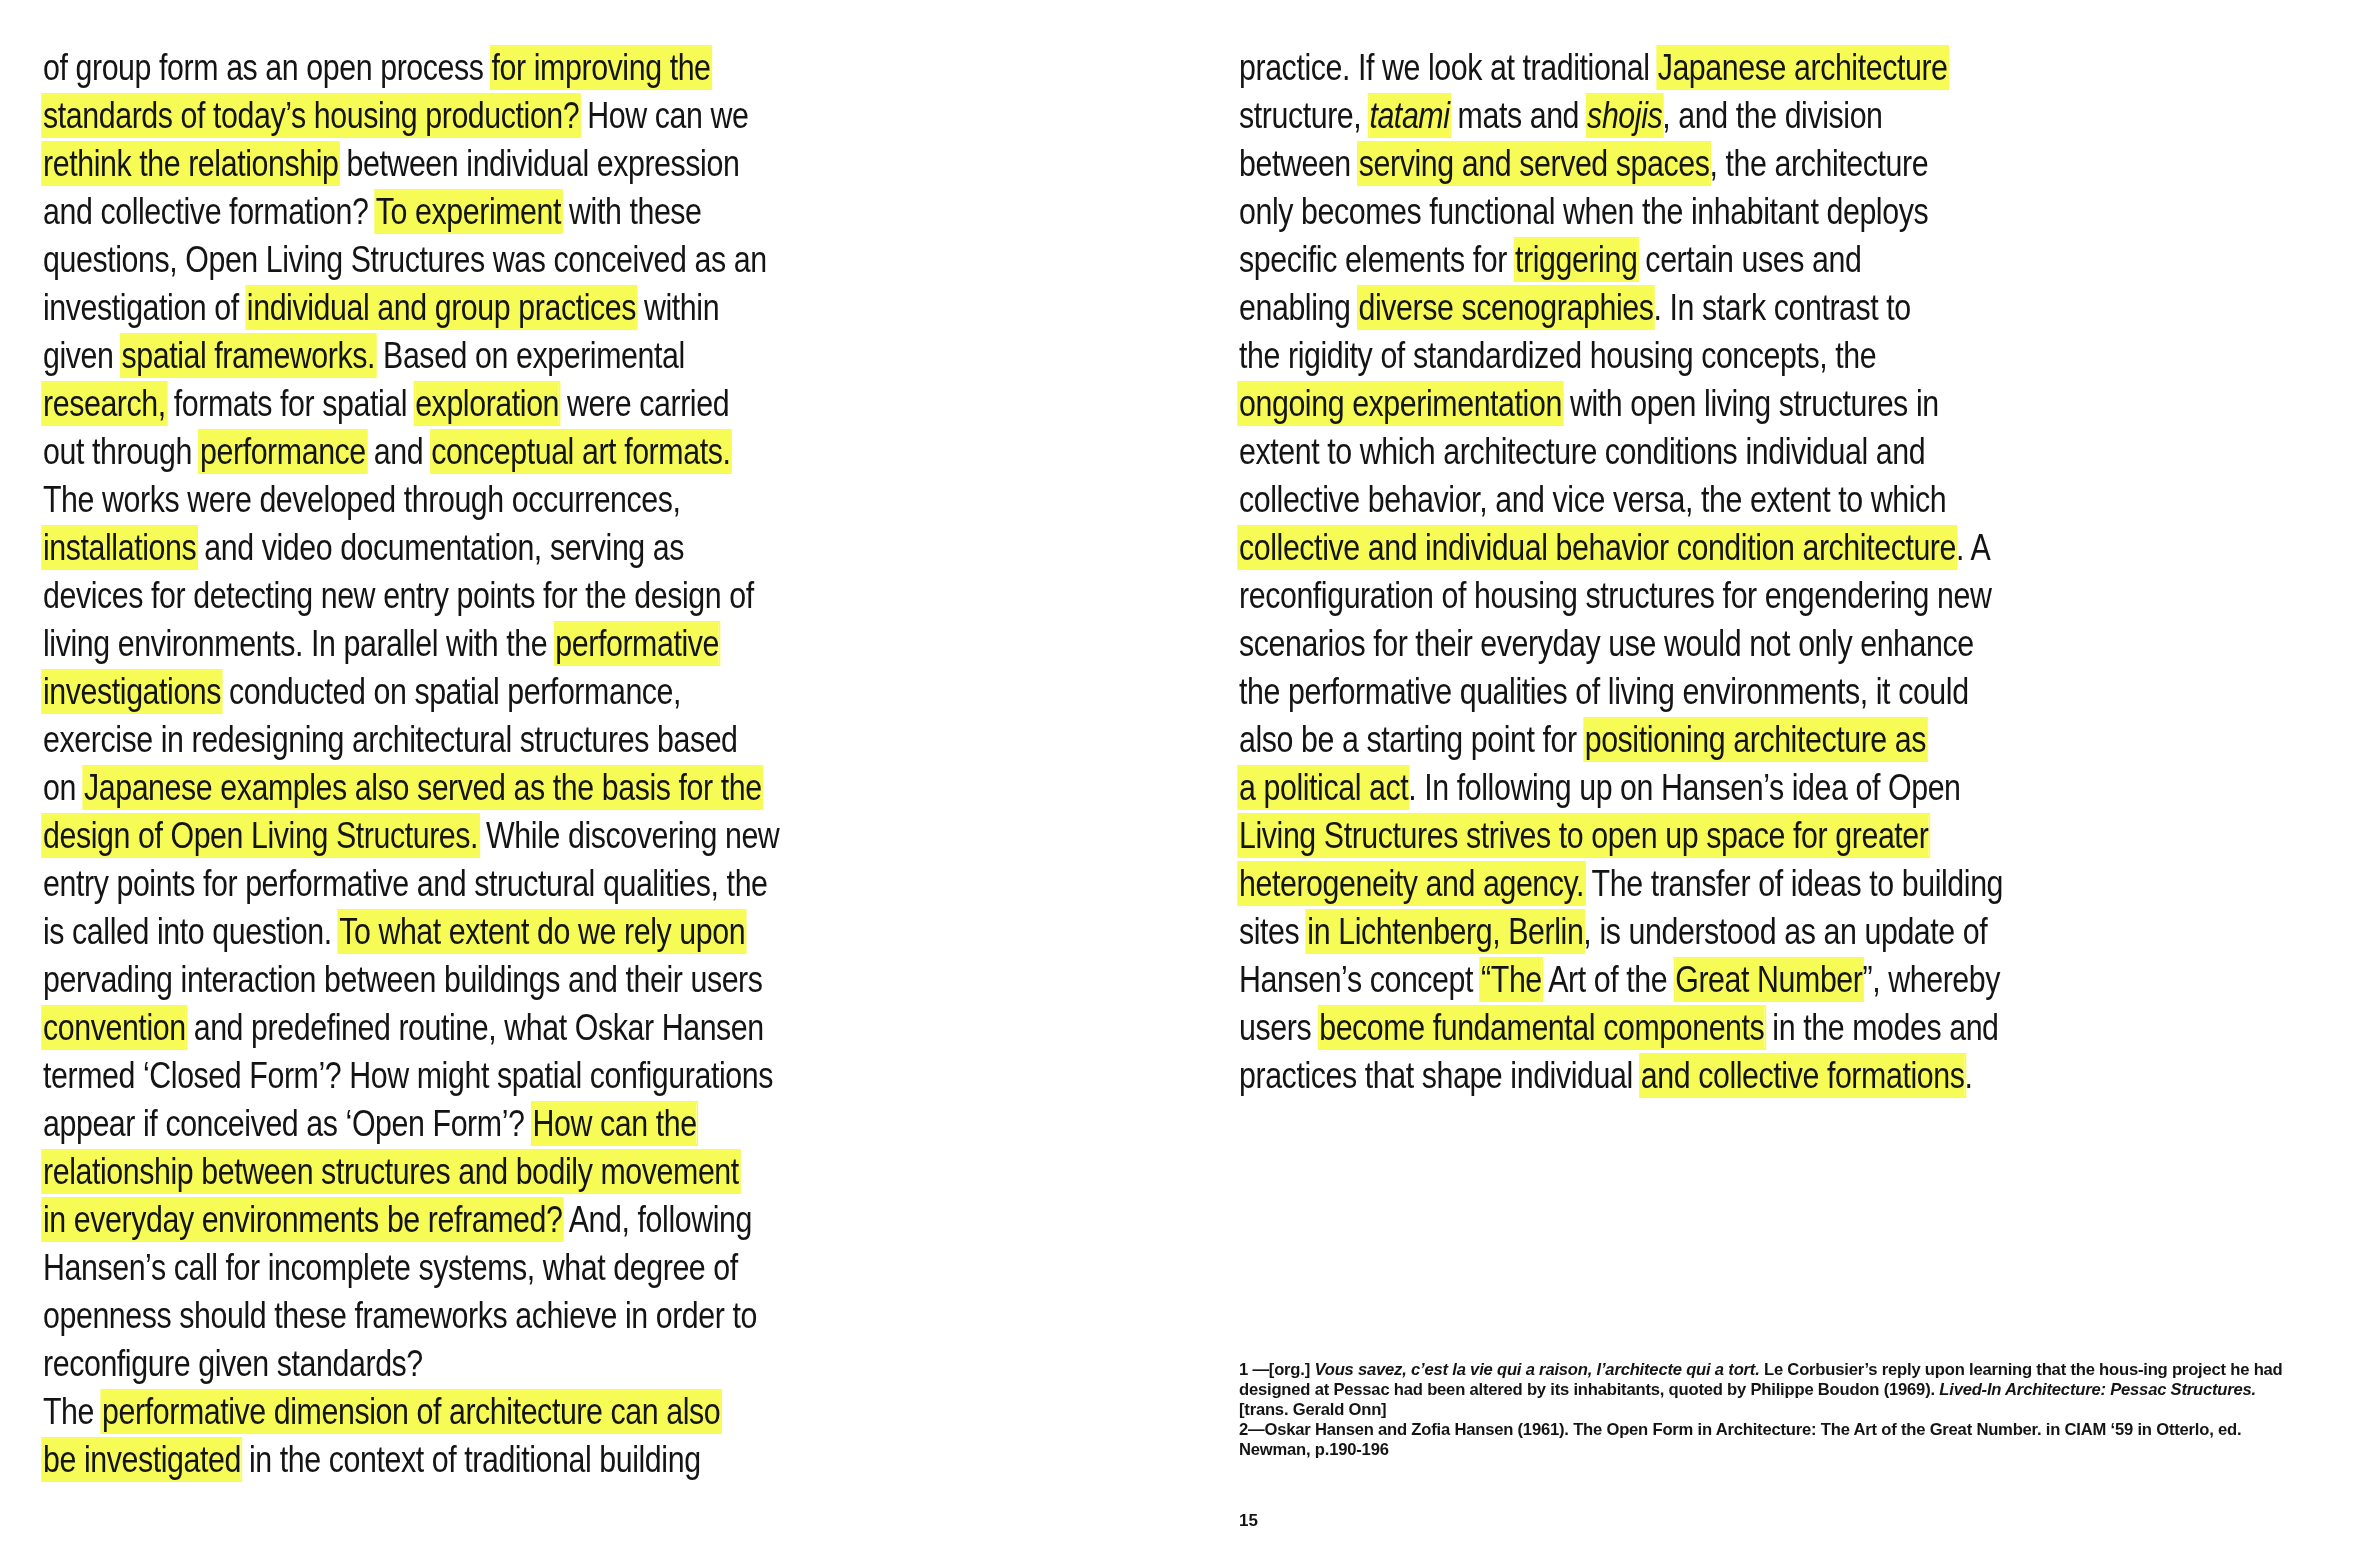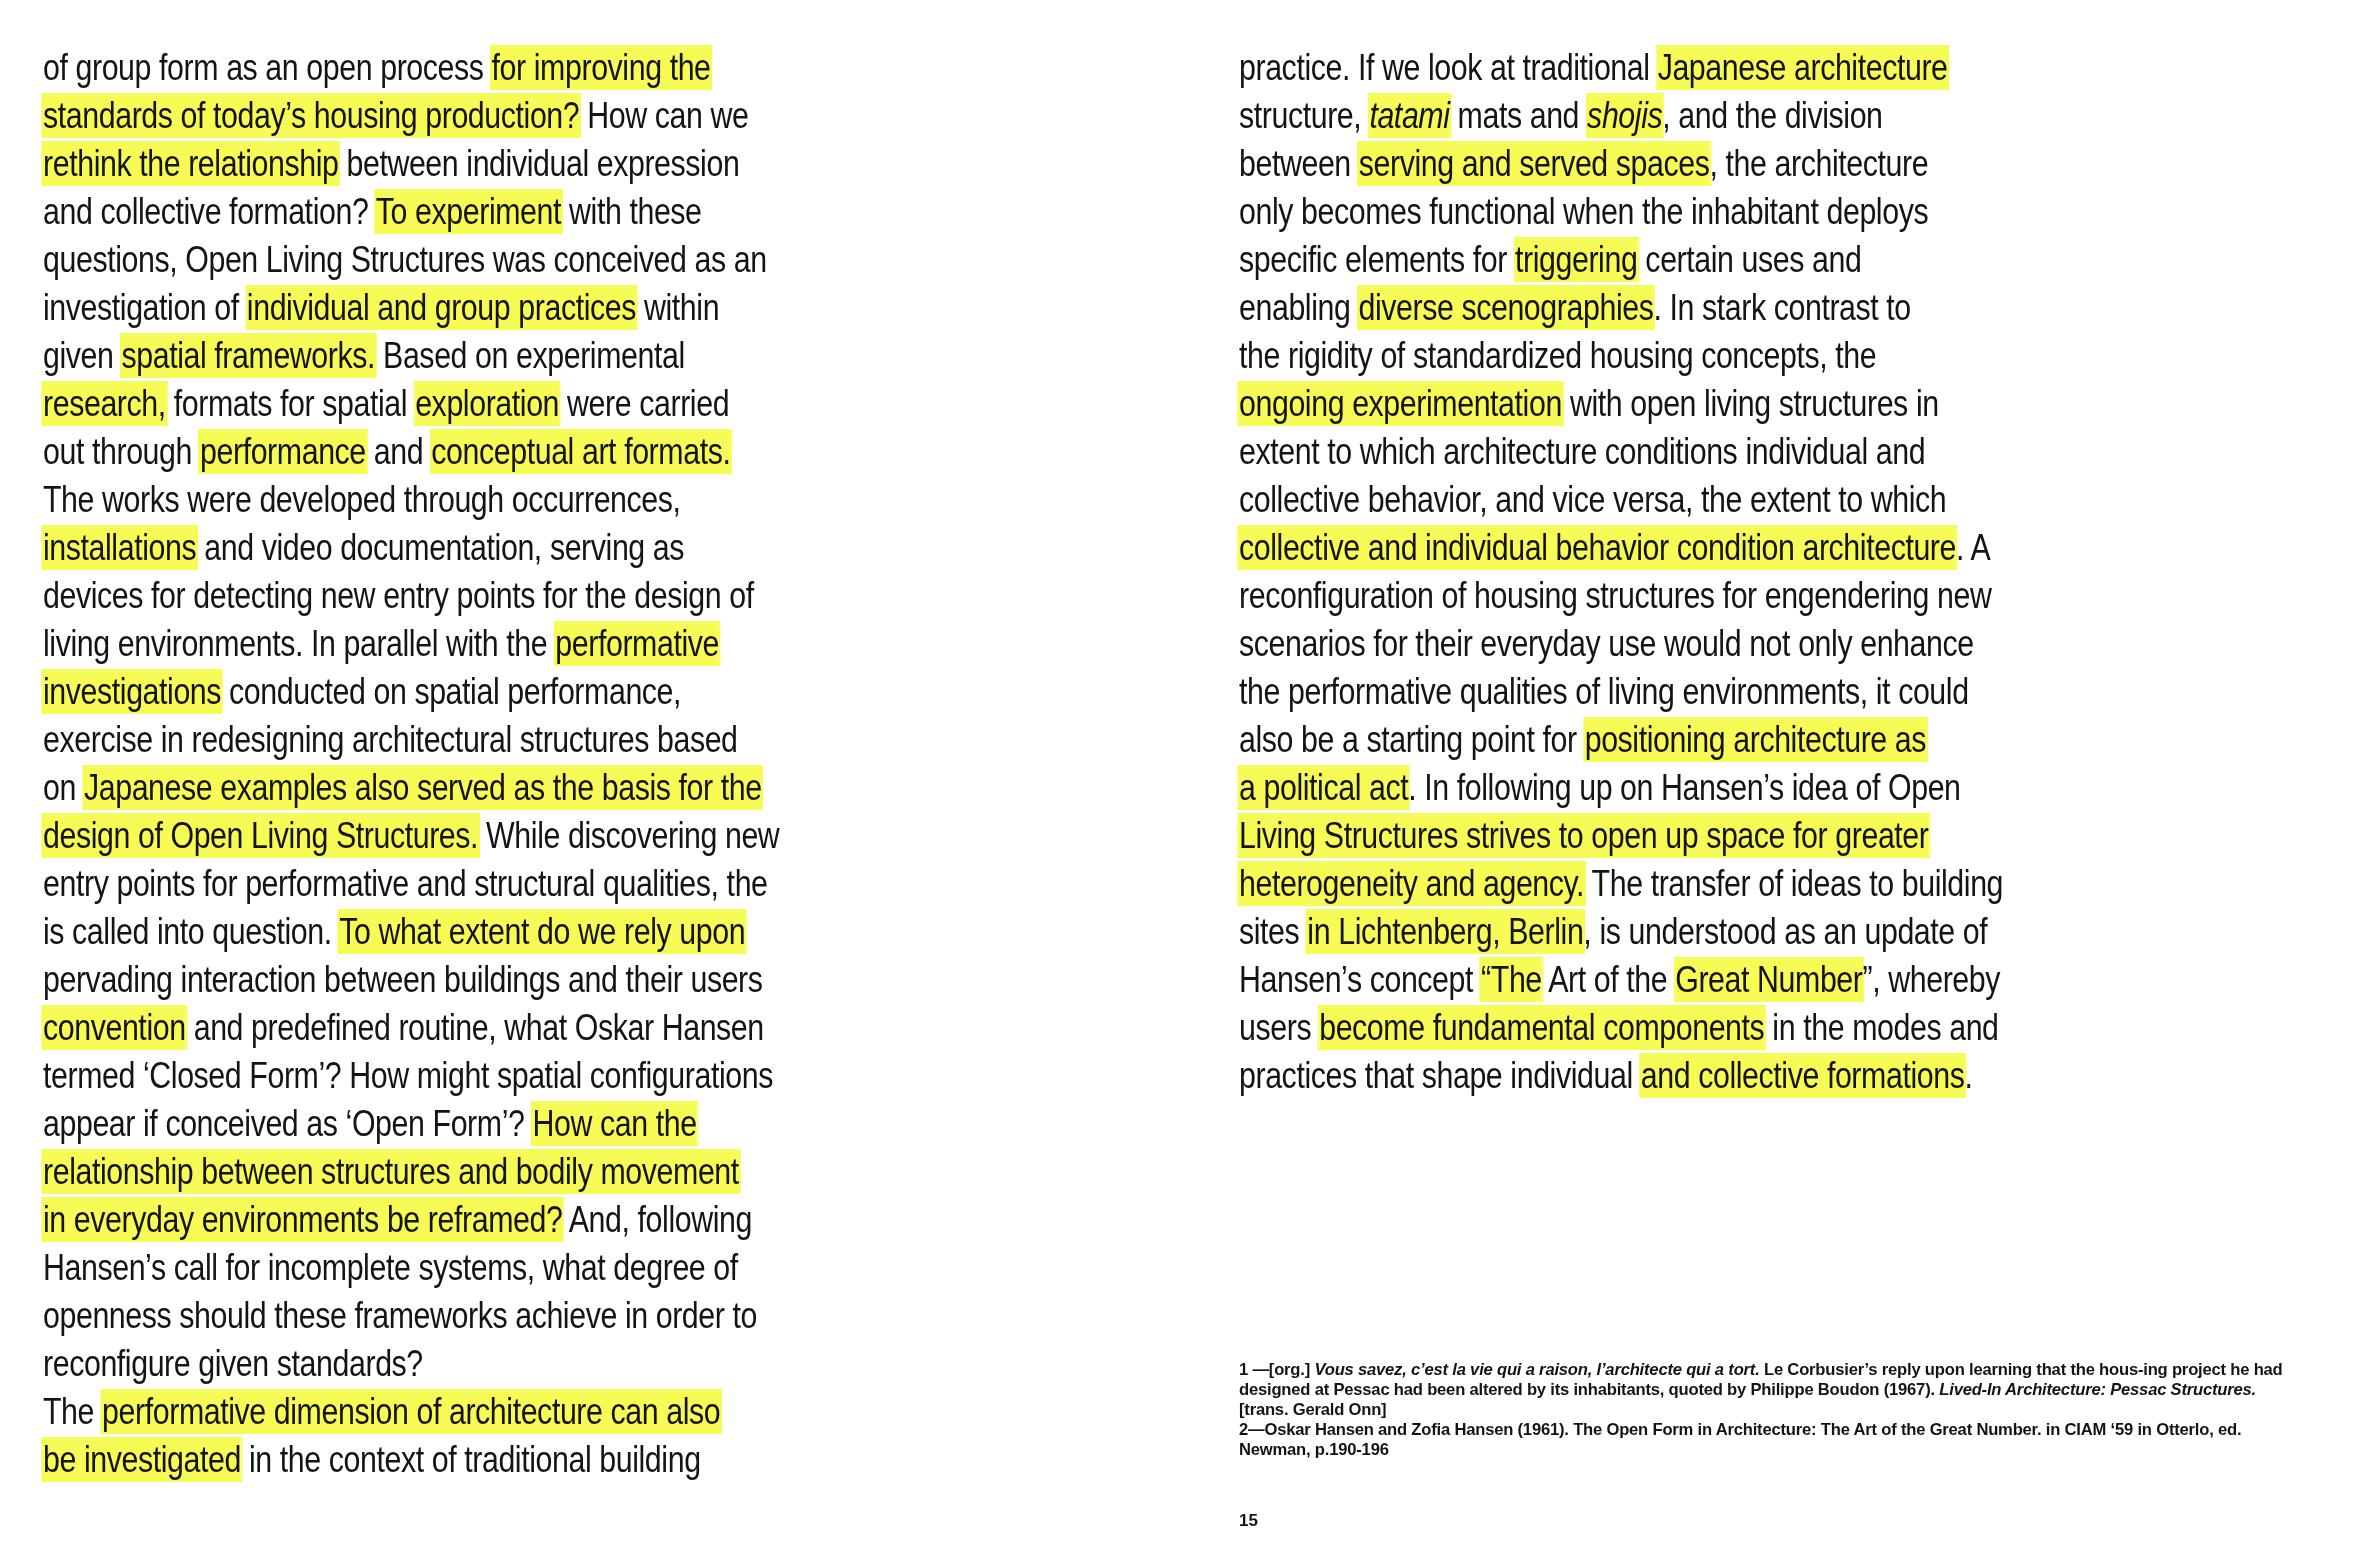--- a/index.html
+++ b/index.html
@@ -74,19 +74,19 @@
     <div class="line"><span style="display: inline-block; transform-origin: left center; transform: scaleX(0.82);"><span class="seg hl">Living Structures strives to open up space for greater</span></span></div>
     <div class="line"><span style="display: inline-block; transform-origin: left center; transform: scaleX(0.82);"><span class="seg hl">heterogeneity and agency.</span><span class="seg"> The transfer of ideas to building</span></span></div>
     <div class="line"><span style="display: inline-block; transform-origin: left center; transform: scaleX(0.82);"><span class="seg">sites </span><span class="seg hl">in Lichtenberg, Berlin</span><span class="seg">, is understood as an update of</span></span></div>
     <div class="line"><span style="display: inline-block; transform-origin: left center; transform: scaleX(0.82);"><span class="seg">Hansen’s concept </span><span class="seg hl">“The</span><span class="seg"> Art of the </span><span class="seg hl">Great Number</span><span class="seg">”, whereby</span></span></div>
     <div class="line"><span style="display: inline-block; transform-origin: left center; transform: scaleX(0.82);"><span class="seg">users </span><span class="seg hl">become fundamental components</span><span class="seg"> in the modes and</span></span></div>
     <div class="line"><span style="display: inline-block; transform-origin: left center; transform: scaleX(0.82);"><span class="seg">practices that shape individual </span><span class="seg hl">and collective formations</span><span class="seg">.</span></span></div>
   </div>
 
 <div class="footnotes">
   <div style="width:1067px;">
-    <span>1 —[org.] </span><span class="it">Vous savez, c’est la vie qui a raison, l’architecte qui a tort.</span><span> Le Corbusier’s reply upon learning that the hous-ing project he had designed at Pessac had been altered by its inhabitants, quoted by Philippe Boudon (1967). </span><span class="it">Lived-In Architecture: Pessac Structures.</span><span> [trans. Gerald Onn]</span>
+    <span>1 —[org.] </span><span class="it">Vous savez, c’est la vie qui a raison, l’architecte qui a tort.</span><span> Le Corbusier’s reply upon learning that the hous-ing project he had designed at Pessac had been altered by its inhabitants, quoted by Philippe Boudon (1969). </span><span class="it">Lived-In Architecture: Pessac Structures.</span><span> [trans. Gerald Onn]</span>
   </div>
   <div>2—Oskar Hansen and Zofia Hansen (1961). The Open Form in Architecture: The Art of the Great Number. in CIAM ‘59 in Otterlo, ed. Newman, p.190-196</div>
 </div>
 
 <div class="pagenum">15</div>
 
 
 </body></html>

